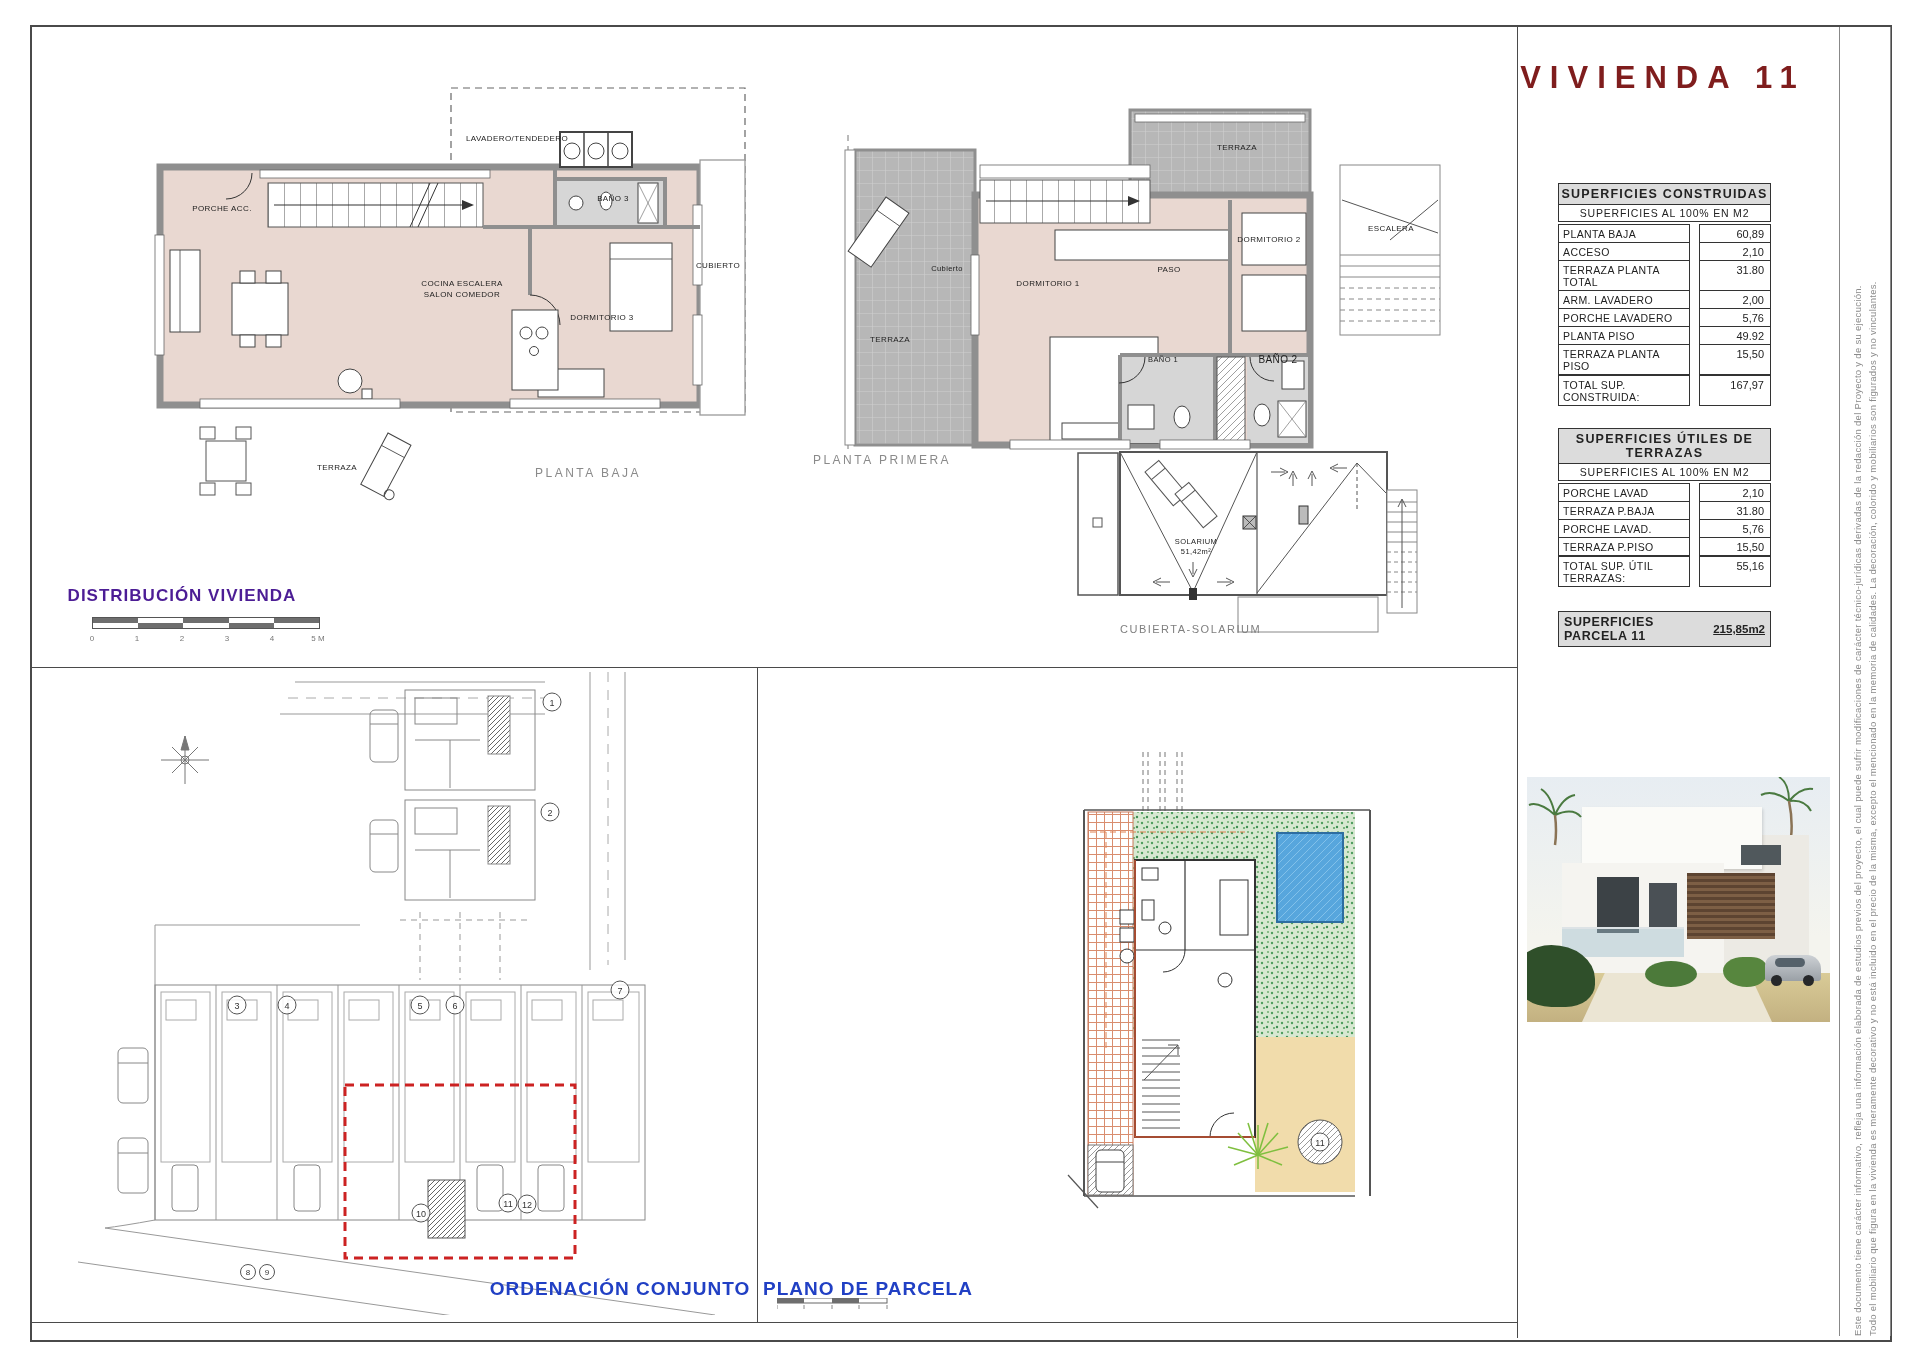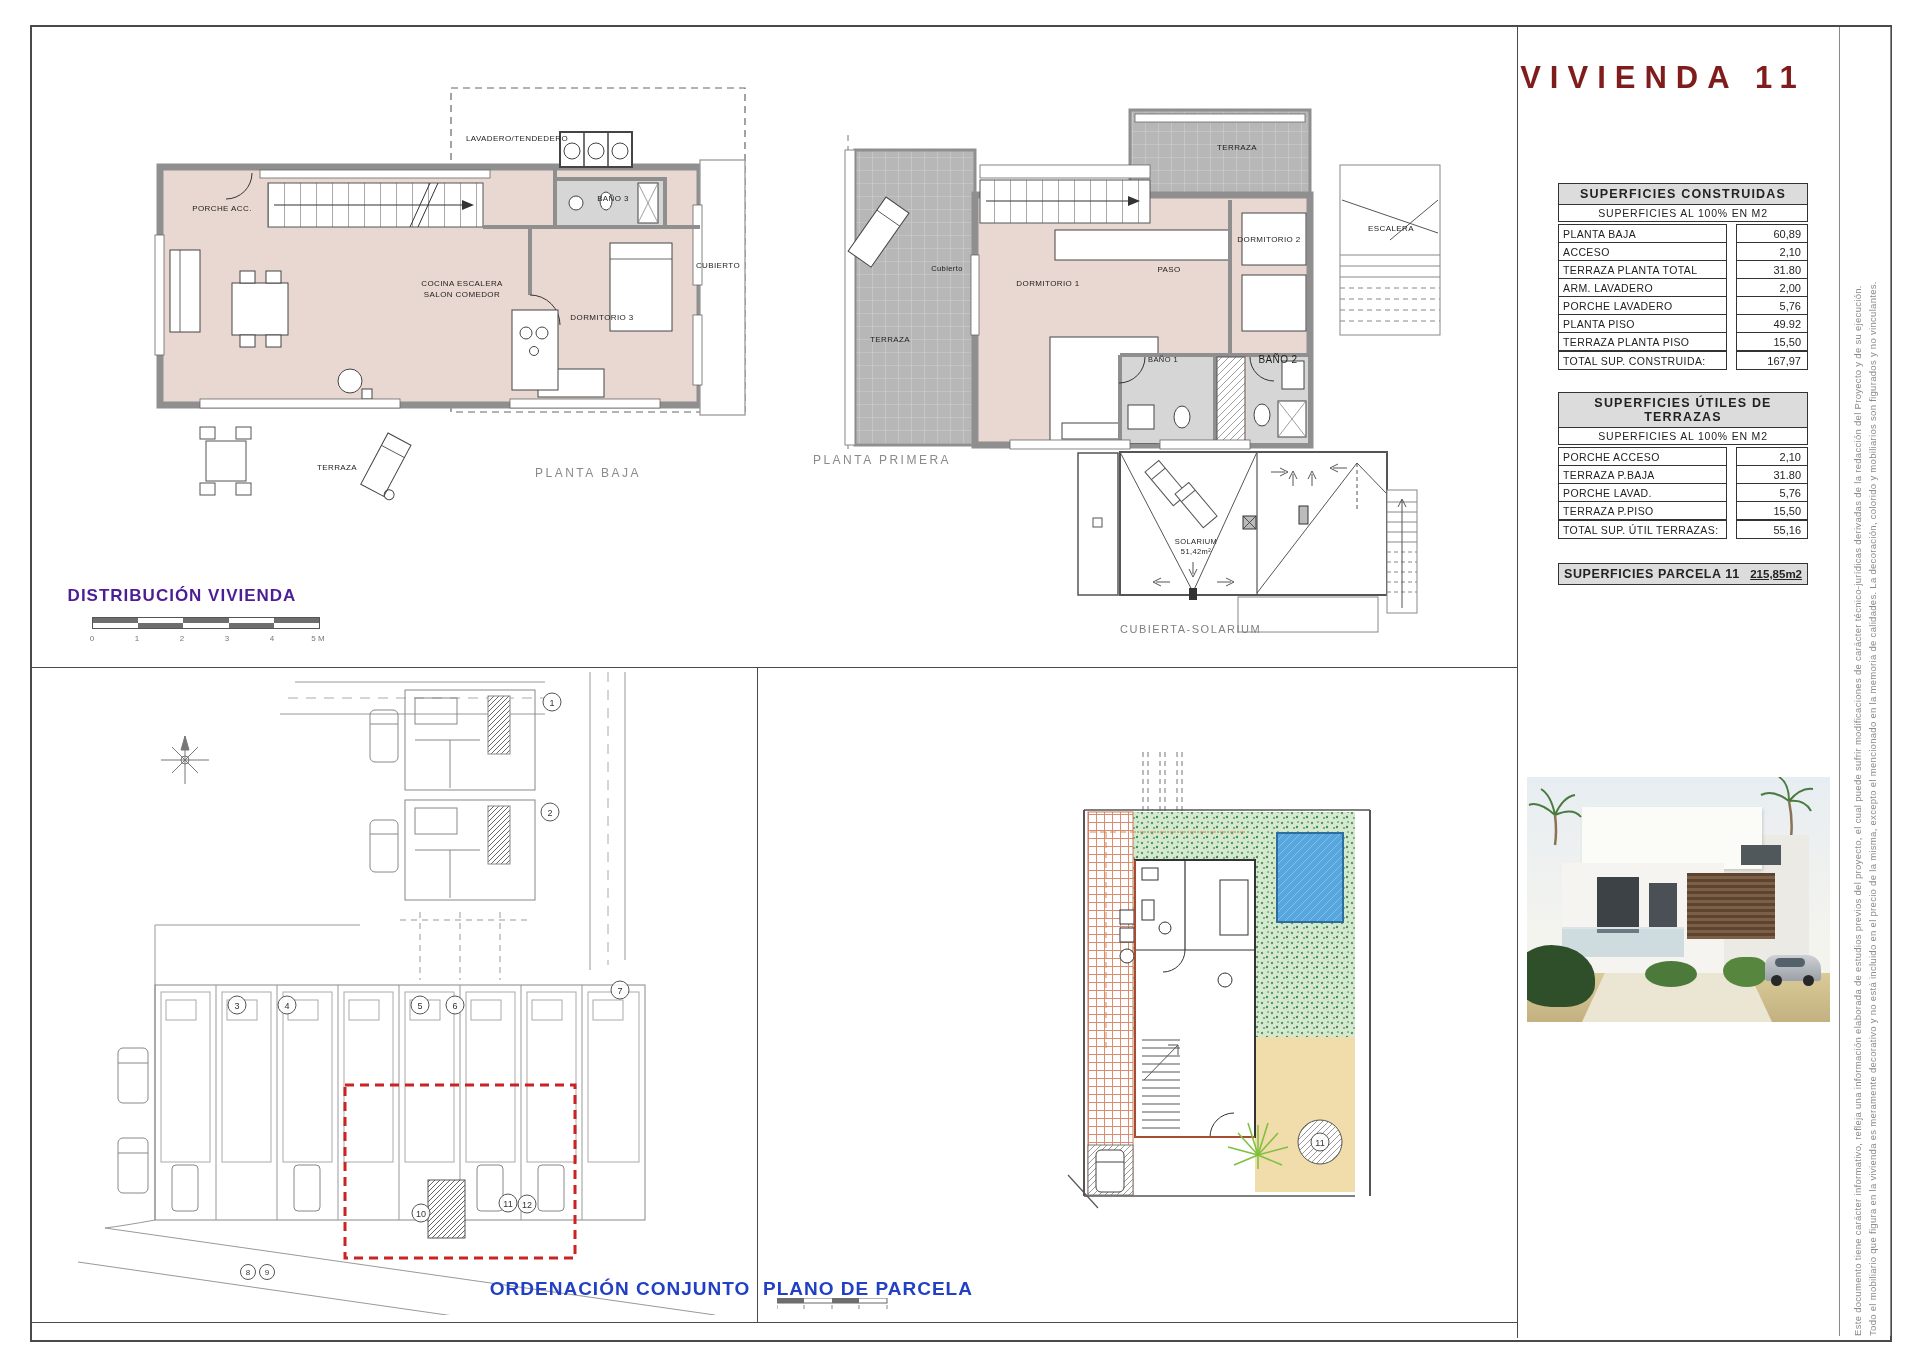--- a/index.html
+++ b/index.html
@@ -20,21 +20,21 @@
   .lbl.blue{color:#4c1d95;font-weight:bold;font-size:17px;letter-spacing:1px;}
   .lbl.blue-big{color:#2140c4;font-weight:bold;font-size:19px;letter-spacing:1px;}
   .sheet-title{position:absolute;left:1663px;top:78px;transform:translate(-50%,-50%);
        color:#7f1d1d;font-weight:bold;font-size:31px;letter-spacing:9px;white-space:nowrap;}
   
   .circ{position:absolute;width:17px;height:17px;border:1.3px solid #555;border-radius:50%;
         font-size:9px;color:#333;background:rgba(255,255,255,.85);
         display:flex;align-items:center;justify-content:center;
         transform:translate(-50%,-50%);}
   
-  .tables{left:1558px;top:183px;width:250px;}
+  .tables{left:1558px;top:183px;width:213px;}
   .t-title{border:1.3px solid #333;background:#dcdcdc;font-weight:bold;font-size:12.5px;
            text-align:center;padding:3px 0;letter-spacing:1.2px;}
   .t-sub{border:1.3px solid #333;border-top:none;font-size:10.5px;text-align:center;padding:2px 0;letter-spacing:.8px;}
   .t-rows{margin-top:3px;}
   .trow{display:flex;margin-top:-1px;}
   .trow .c1{flex:1;border:1px solid #333;font-size:10.5px;padding:3px 4px 2px;letter-spacing:.4px;}
   .trow .c2{width:58px;margin-left:9px;border:1px solid #333;font-size:11px;
             text-align:right;padding:3px 6px 2px;}
   .trow.total{margin-top:0;}
   .gapT{height:22px;}
@@ -126,21 +126,21 @@
           <div class="c1">TOTAL  SUP.  CONSTRUIDA:</div>
           <div class="c2">167,97</div>
         </div>
     </div>
 
     <div class="gapT"></div>
     <div class="t-title">SUPERFICIES  ÚTILES  DE  TERRAZAS</div>
     <div class="t-sub">SUPERFICIES  AL  100%  EN  M2</div>
     <div class="t-rows">
       <div class="trow">
-          <div class="c1">PORCHE  ACCESO</div>
+          <div class="c1">PORCHE  LAVAD</div>
           <div class="c2">2,10</div>
         </div>
       <div class="trow">
           <div class="c1">TERRAZA  P.BAJA</div>
           <div class="c2">31.80</div>
         </div>
       <div class="trow">
           <div class="c1">PORCHE  LAVAD.</div>
           <div class="c2">5,76</div>
         </div>

